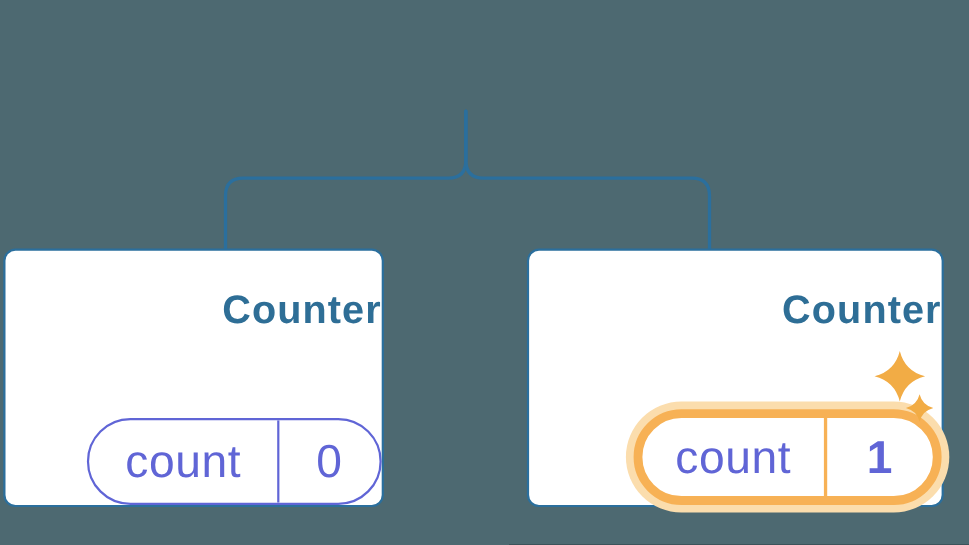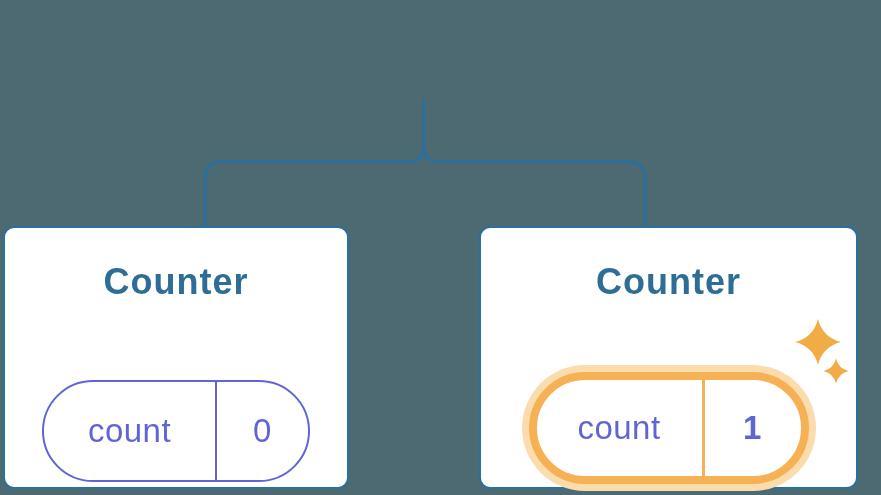--- a/index.html
+++ b/index.html
@@ -34,46 +34,46 @@
     color:var(--node_text);
   }
   svg.connectors { position:absolute; left:0; top:0; width:881px; height:495px; }
   path.connector {
     fill:none;
     stroke:var(--connector);
     stroke-width:3;
     stroke-linecap:round;
   }
   .card {
-    position:absolute; top:226px; height:263px;
+    position:absolute; top:226px; height:235px;
     background:var(--card_bg);
     border:2.5px solid var(--node_border);
     border-radius:11px;
-    display:flex; flex-direction:column; align-items:center;gap:36px;
+    display:flex; flex-direction:column; align-items:flex-end;gap:36px;
   }
   .card.left  { left:3px;   width:346px; }
   .card.right { left:479px; width:379px; }
   .card-title {
     margin-top:32px;
     line-height:44px;
     font-size:36px; font-weight:600; letter-spacing:1px;
     color:var(--node_text);
   }
   .pill {
     margin-top:40px;
     width:268px; height:102px;
     background:var(--card_bg);
     border:2px solid var(--state_purple);
     border-radius:51px;
     display:flex; overflow:hidden;
   }
   .pill .key, .pill .value {
     display:flex; align-items:center; justify-content:center;
     color:var(--state_purple);
-    font-size:33px; letter-spacing:0.5px;
+    font-size:42px; letter-spacing:0.5px;
   }
   .pill .key   { flex:0 0 173px; border-right:2px solid var(--state_purple); }
   .pill .value { flex:1 1 auto; }
   .pill.hl {
     margin-top:32px;
     width:280px; height:112px;
     border:8px solid var(--highlight_orange);
     border-radius:56px;
     box-shadow:0 0 0 7px var(--highlight_glow);
   }

